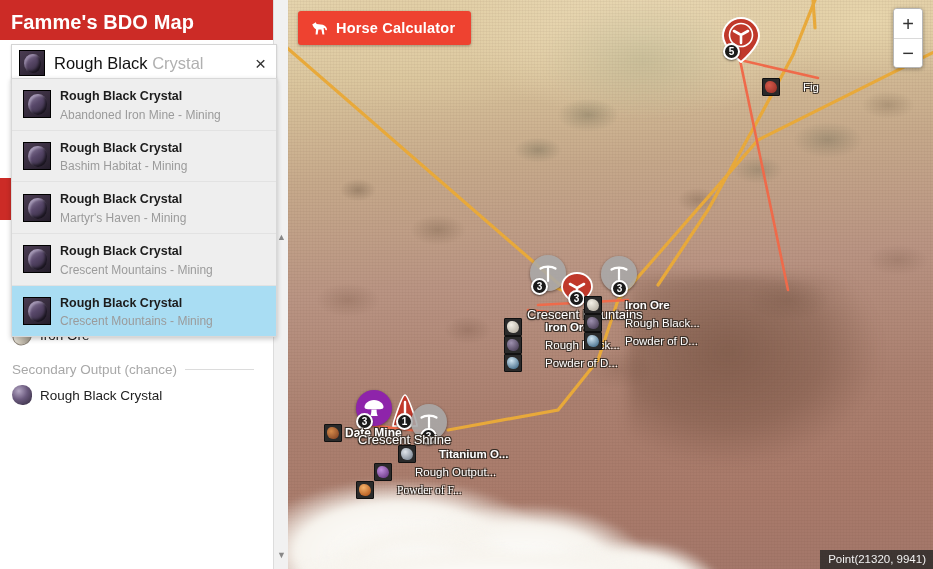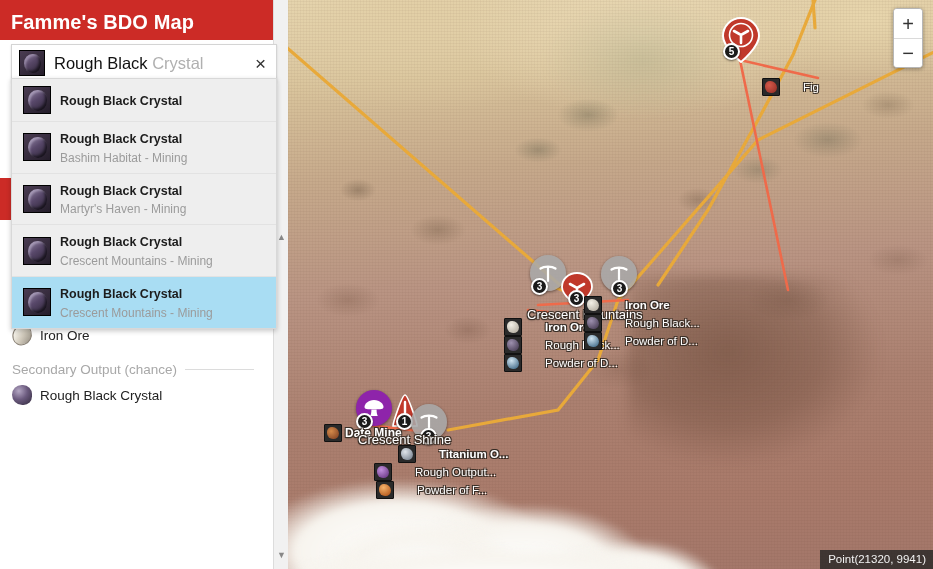--- a/index.html
+++ b/index.html
@@ -404,27 +404,35 @@
           <i style="background:radial-gradient(circle at 35% 32%,#dfe4ea,#6b7684);"></i>
         </span>
       <span class="itemname bold">Titanium O...</span>
     </div>
     <div class="itemrow" style="left:86px;top:463px;">
       <span class="itemicon">
           <i style="background:radial-gradient(circle at 35% 32%,#c18fdc,#5e2b78);"></i>
         </span>
       <span class="itemname">Rough Output...</span>
     </div>
-    <div class="itemrow" style="left:88px;top:481px;">
+    <div class="itemrow" style="left:68px;top:481px;font-family:Liberation Serif, serif;">
       <span class="itemicon">
           <i style="background:radial-gradient(circle at 38% 30%,#f4b26a,#a8490f);"></i>
         </span>
       <span class="itemname">Powder of F...</span>
     </div>
 
+    <button id="horse-calc">
+      <span style="display:flex;">
+        <svg width="17" height="15" viewBox="0 0 17 15" fill="#fff">
+          <path d="M1.2 3.6 L4.8 1.2 L5.6 3.0 L9.8 3.4 C12.6 3.6 15.4 5.0 15.8 7.4 L16 9.2 L14.4 9.0 L14.0 7.2 L12.6 7.0 L13.4 13.6 L11.4 13.6 L10.4 8.6 L7.4 8.6 L6.6 13.6 L4.6 13.6 L5.0 8.2 C3.4 7.4 2.2 6.0 1.8 4.6 Z"></path>
+        </svg>
+      </span>
+      <span>Horse Calculator</span>
+    </button>
 
     <div id="zoomctl">
       <button>+</button>
       <button>−</button>
     </div>
 
     <div id="point-readout">Point(21320, 9941)</div>
   </div>
 
   <div id="sidebar">
@@ -444,20 +452,21 @@
       <button id="search-clear">×</button>
     </div>
 
     <div id="dropdown">
       <div class="dd-item">
         <span class="dd-thumb">
             <i></i>
           </span>
         <span>
           <span class="dd-title">Rough Black Crystal</span><br>
+          <span class="dd-sub">Abandoned Iron Mine - Mining</span>
         </span>
       </div>
       <div class="dd-item">
         <span class="dd-thumb">
             <i></i>
           </span>
         <span>
           <span class="dd-title">Rough Black Crystal</span><br>
           <span class="dd-sub">Bashim Habitat - Mining</span>
         </span>

